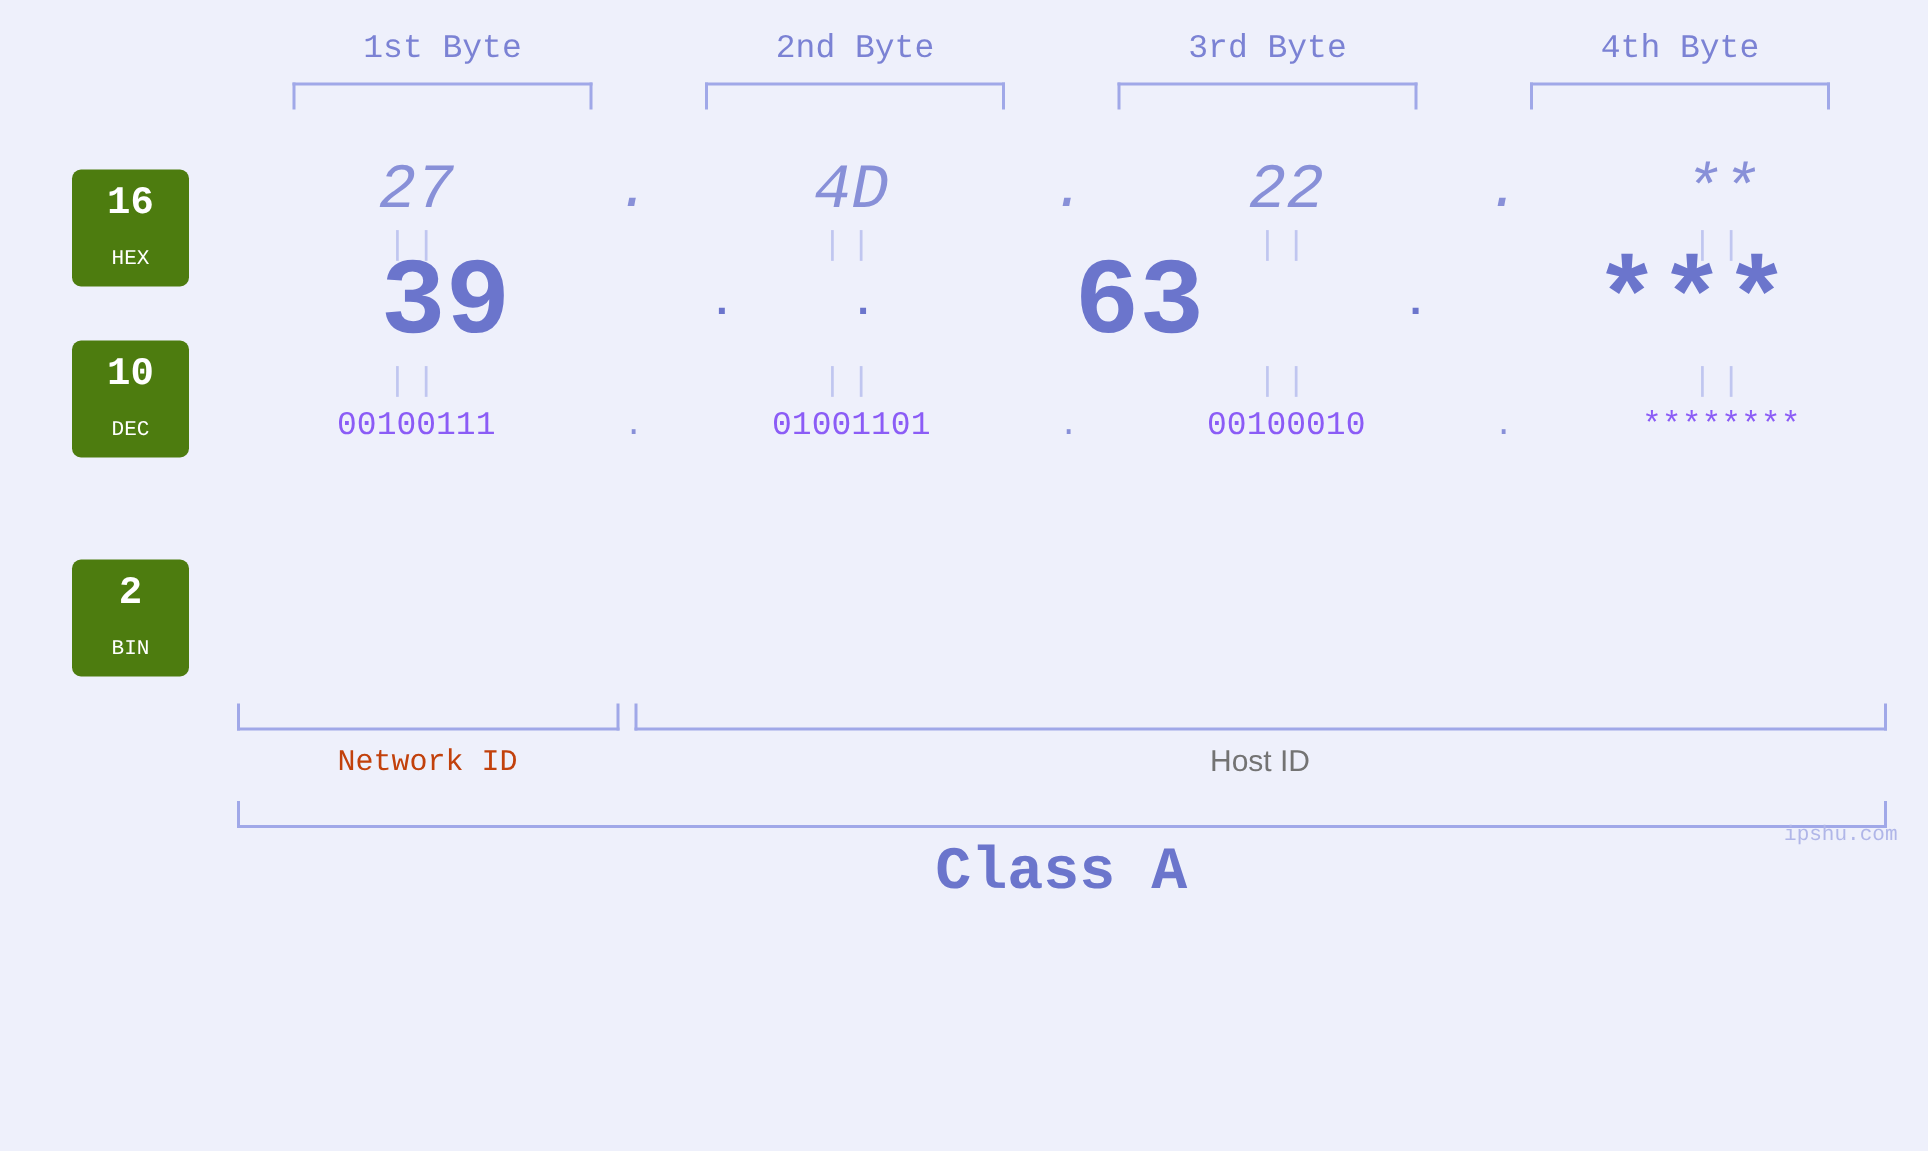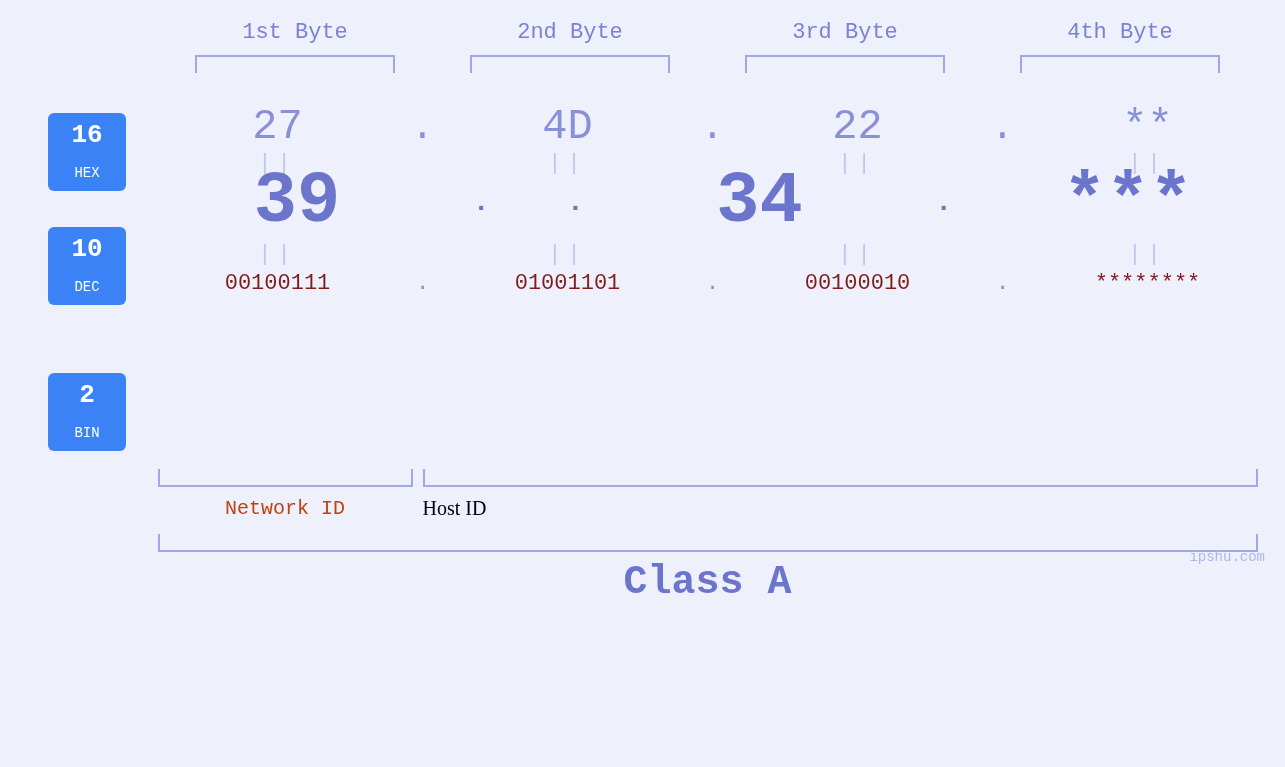--- a/index.html
+++ b/index.html
@@ -51,21 +51,21 @@
 
     .bracket {
       width: 200px;
       height: 18px;
       border-top: 2px solid #a0a8e8;
       border-left: 2px solid #a0a8e8;
       border-right: 2px solid #a0a8e8;
     }
 
     .badge {
-      background-color: #3b82f6;
+      background-color: #4d7c0f;
       color: white;
       border-radius: 6px;
       width: 78px;
       height: 78px;
       display: flex;
       flex-direction: column;
       align-items: center;
       justify-content: center;
       font-family: 'Courier New', Courier, monospace;
       gap: 17px;
@@ -120,21 +120,21 @@
       font-size: 28px;
       color: #6b75cc;
       font-weight: bold;
       margin-top: 40px;
     }
 
     
     .bin-value {
       font-size: 22px;
       font-family: 'Courier New', Courier, monospace;
-      color: #7f1d1d;
+      color: #8b5cf6;
     }
 
     .bin-dot {
       font-size: 22px;
       color: #8890d8;
     }
 
     
     .bottom-area {
       width: 1100px;
@@ -212,20 +212,21 @@
       flex: 1;
       display: flex;
       flex-direction: column;
     }
 
     .hex-row {
       display: flex;
       align-items: center;
       justify-content: space-around;
       padding: 10px 20px 0 20px;
+      font-style: italic;
     }
 
     .dec-row {
       display: flex;
       align-items: center;
       justify-content: space-around;
       padding: 0 20px;
       margin-top: -10px;
     }
 
@@ -327,21 +328,21 @@
         <div class="data-cell">
           <span class="dec-value">39</span>
         </div>
         <div class="dot-cell">
           <span class="dec-dot">.</span>
         </div>
         <div class="dot-cell">
           <span class="dec-dot">.</span>
         </div>
         <div class="data-cell">
-          <span class="dec-value">34</span>
+          <span class="dec-value">63</span>
         </div>
         <div class="dot-cell">
           <span class="dec-dot">.</span>
         </div>
         <div class="data-cell">
           <span class="dec-value">***</span>
         </div>
       </div>
 
       <div class="eq-row" style="margin-top:4px;">
@@ -391,21 +392,21 @@
 
   <div class="bottom-area">
     <div class="bottom-brackets">
 
       <div style="width:255px; height:18px; border-bottom:2px solid #a0a8e8; border-left:2px solid #a0a8e8; border-right:2px solid #a0a8e8;"></div>
 
       <div style="flex:1; height:18px; border-bottom:2px solid #a0a8e8; border-left:2px solid #a0a8e8; border-right:2px solid #a0a8e8; margin-left:10px;"></div>
     </div>
     <div class="bottom-labels">
       <div style="width:255px; text-align:center; color:#c2410c; font-size:20px; font-family:'Courier New',monospace; margin-top:4px;">Network ID</div>
-      <div style="flex:1; text-align:left; color:#000000; font-size:20px; font-family:Liberation Serif, serif; margin-top:4px; margin-left:10px;">Host ID</div>
+      <div style="flex:1; text-align:center; color:#737373; font-size:20px; font-family:Liberation Sans, sans-serif; margin-top:4px; margin-left:10px;">Host ID</div>
     </div>
   </div>
 
   <div class="class-area">
     <div class="class-bracket"></div>
     <div class="class-label">Class A</div>
   </div>
 
   <div class="watermark">ipshu.com</div>
 

